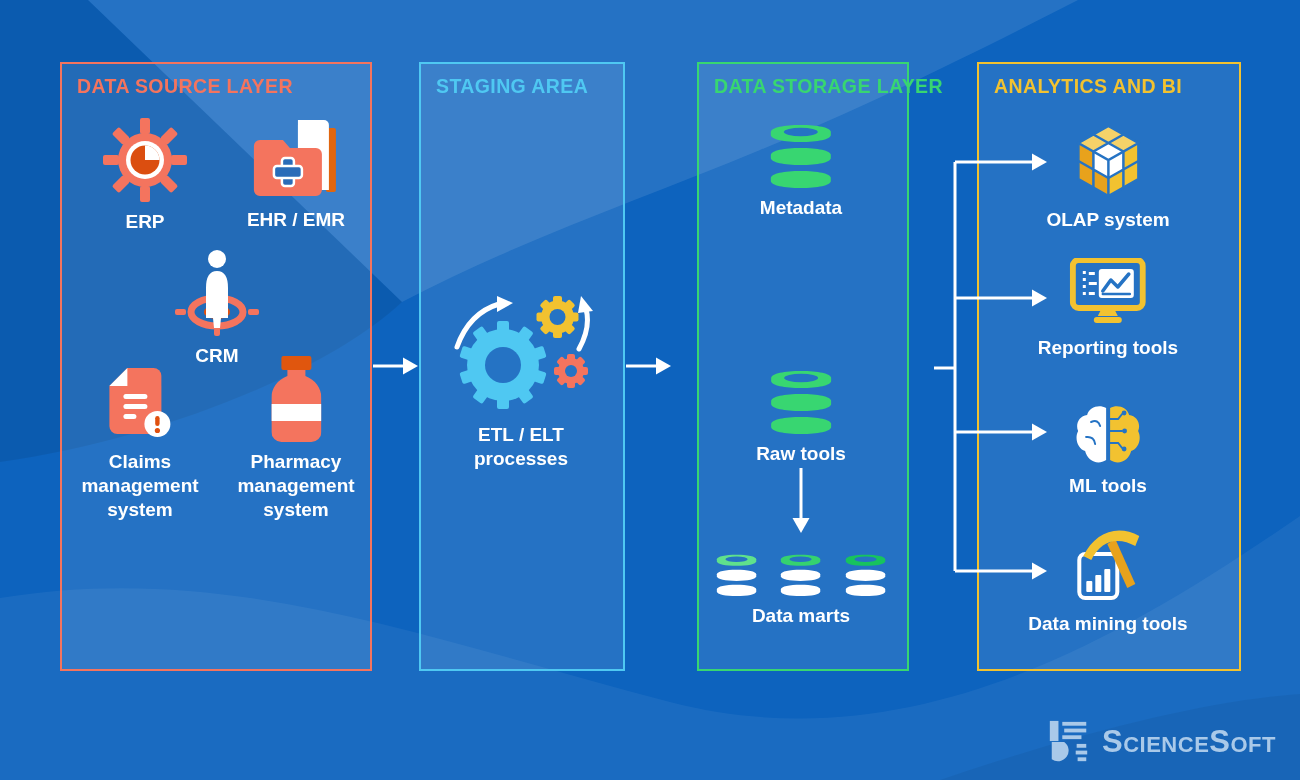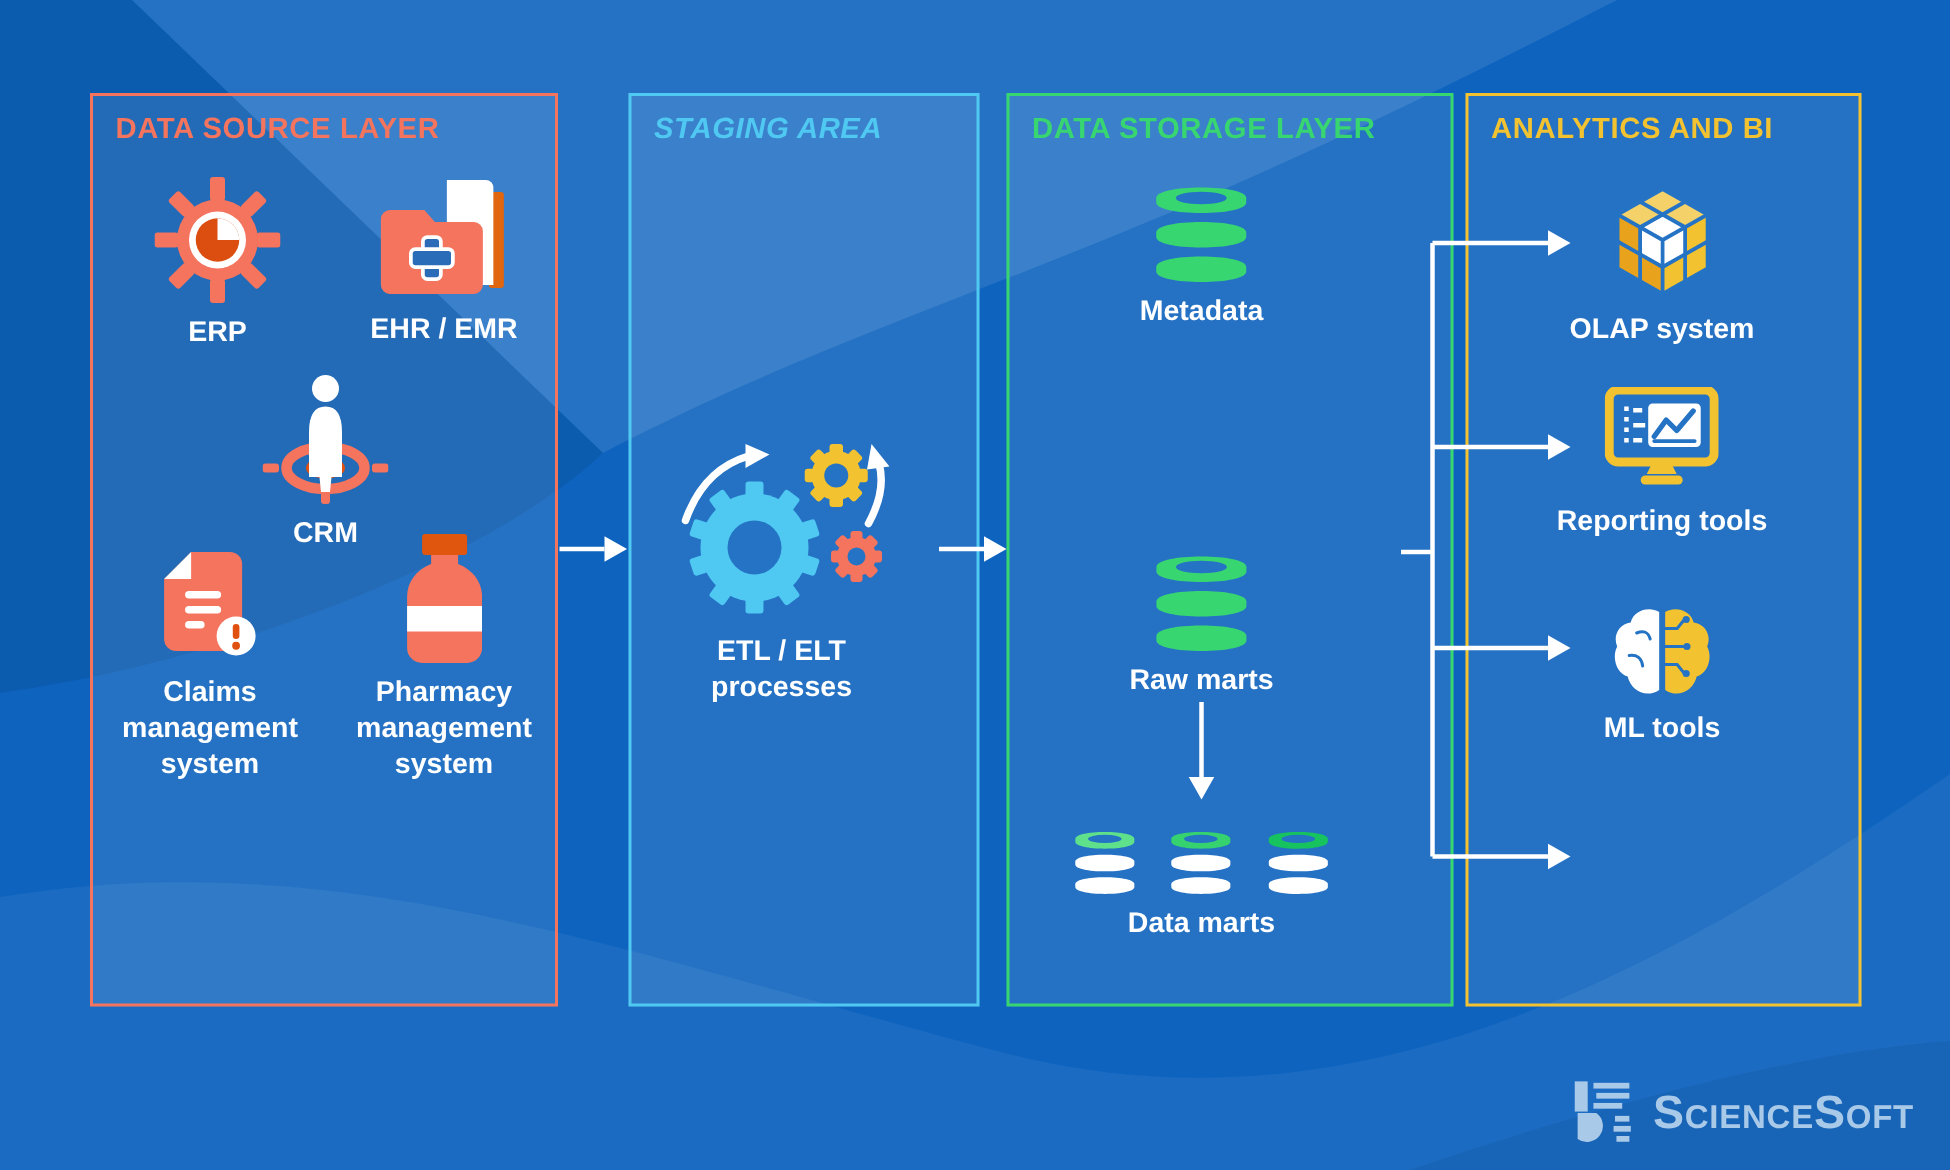--- a/index.html
+++ b/index.html
@@ -3,22 +3,22 @@
 <meta charset="utf-8">
 <style>
   html,body{margin:0;padding:0;background:#0D63BE;}
   .stage{position:relative;width:1300px;height:780px;overflow:hidden;
          font-family:"Liberation Sans",sans-serif;background:#0D63BE;}
   .bg{position:absolute;left:0;top:0;z-index:0;}
   
   .panel{position:absolute;top:62px;height:609px;box-sizing:border-box;
          border:2px solid #fff;background:rgba(255,255,255,0.10);z-index:1;}
   .p-source{left:60px;width:312px;border-color:#F4745E;}
-  .p-staging{left:419px;width:234px;border-color:#4FC8F2;font-style:italic;}
-  .p-storage{left:671px;width:298px;border-color:#38D671;}
+  .p-staging{left:419px;width:206px;border-color:#4FC8F2;}
+  .p-storage{left:697px;width:212px;border-color:#38D671;}
   .p-analytics{left:977px;width:264px;border-color:#F2C230;}
   .ptitle{position:absolute;top:11px;left:15px;font-size:19.5px;font-weight:700;
           letter-spacing:.4px;white-space:nowrap;}
   .p-source .ptitle{color:#F4745E;}
   .p-staging .ptitle{color:#4FC8F2;}
   .p-storage .ptitle{color:#38D671;}
   .p-analytics .ptitle{color:#F2C230;}
   
   .node{position:absolute;transform:translateX(-50%);text-align:center;z-index:2;}
   .node svg{display:inline-block;vertical-align:top;}
@@ -202,21 +202,21 @@
 
   <div class="node" style="left:801px;top:370px;">
     <svg width="64" height="64" viewBox="0 0 64 64">
       <g fill="#38D671">
         <path d="M2,8 C2,3.6 15.4,1 32,1 C48.6,1 62,3.6 62,8 L62,11 C62,15.4 48.6,18 32,18 C15.4,18 2,15.4 2,11 Z"></path>
         <path d="M2,8 C2,3.6 15.4,1 32,1 C48.6,1 62,3.6 62,8 L62,11 C62,15.4 48.6,18 32,18 C15.4,18 2,15.4 2,11 Z" transform="translate(0 23)"></path>
         <path d="M2,8 C2,3.6 15.4,1 32,1 C48.6,1 62,3.6 62,8 L62,11 C62,15.4 48.6,18 32,18 C15.4,18 2,15.4 2,11 Z" transform="translate(0 46)"></path>
       </g>
       <ellipse cx="32" cy="8" rx="17" ry="4.2" fill="#2573C4"></ellipse>
     </svg>
-    <div class="lbl">Raw marts</div>
+    <div class="lbl">Raw tools</div>
   </div>
 
   <div class="node martrow" style="left:801px;top:554px;">
     <svg width="42" height="42" viewBox="0 0 64 64">
       <path d="M2,8 C2,3.6 15.4,1 32,1 C48.6,1 62,3.6 62,8 L62,11 C62,15.4 48.6,18 32,18 C15.4,18 2,15.4 2,11 Z" fill="#5FE18C"></path>
       <ellipse cx="32" cy="8" rx="17" ry="4.2" fill="#2573C4"></ellipse>
       <path d="M2,8 C2,3.6 15.4,1 32,1 C48.6,1 62,3.6 62,8 L62,11 C62,15.4 48.6,18 32,18 C15.4,18 2,15.4 2,11 Z" transform="translate(0 23)" fill="#fff"></path>
       <path d="M2,8 C2,3.6 15.4,1 32,1 C48.6,1 62,3.6 62,8 L62,11 C62,15.4 48.6,18 32,18 C15.4,18 2,15.4 2,11 Z" transform="translate(0 46)" fill="#fff"></path>
     </svg>
     <svg width="42" height="42" viewBox="0 0 64 64">
@@ -288,20 +288,33 @@
       </g>
       <g fill="#2573C4">
         <circle cx="49" cy="9" r="2.4"></circle>
         <circle cx="49.5" cy="27" r="2.4"></circle>
         <circle cx="49" cy="45" r="2.4"></circle>
       </g>
     </svg>
     <div class="lbl">ML tools</div>
   </div>
 
+  <div class="node" style="left:1108px;top:526px;">
+    <svg width="78" height="78" viewBox="0 0 78 78">
+      <rect x="10" y="28" width="38" height="44" rx="6" fill="none" stroke="#fff" stroke-width="4"></rect>
+      <g fill="#fff">
+        <rect x="17" y="55" width="6" height="11" rx="1"></rect>
+        <rect x="26" y="49" width="6" height="17" rx="1"></rect>
+        <rect x="35" y="43" width="6" height="23" rx="1"></rect>
+      </g>
+      <polygon points="38,18 46,13 66,58 58,62" fill="#E8A21C"></polygon>
+      <path d="M14,30 C26,6 48,-2 70,10 L66,20 C50,11 32,13 22,34 Z" fill="#F2C230"></path>
+    </svg>
+    <div class="lbl">Data mining tools</div>
+  </div>
 
   <svg class="overlay" width="1300" height="780" viewBox="0 0 1300 780">
     <g stroke="#fff" stroke-width="3" fill="none">
       <line x1="373" y1="366" x2="403" y2="366"></line>
       <line x1="626" y1="366" x2="656" y2="366"></line>
       <line x1="934" y1="368" x2="955" y2="368"></line>
       <line x1="955" y1="162" x2="955" y2="571"></line>
       <line x1="955" y1="162" x2="1032" y2="162"></line>
       <line x1="955" y1="298" x2="1032" y2="298"></line>
       <line x1="955" y1="432" x2="1032" y2="432"></line>

